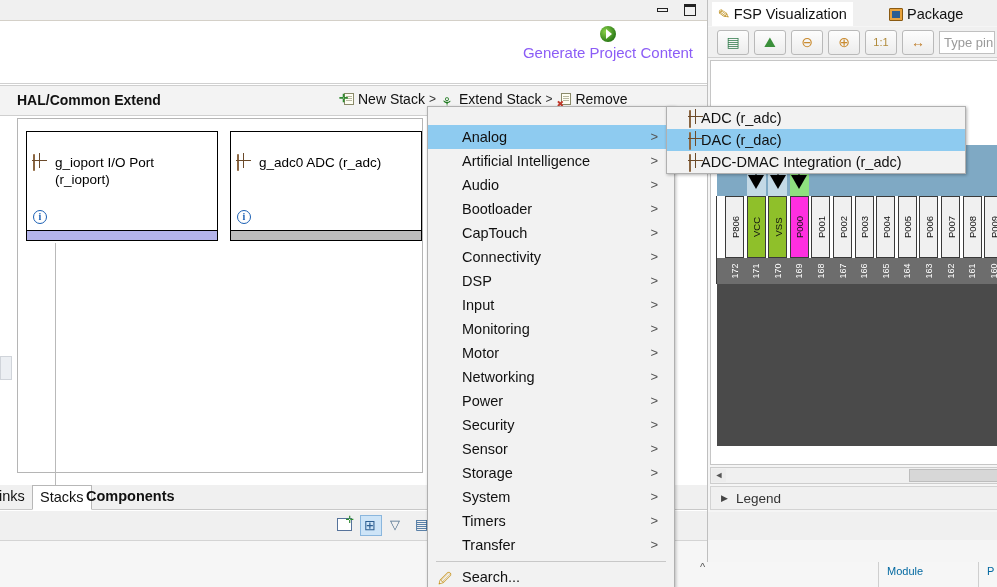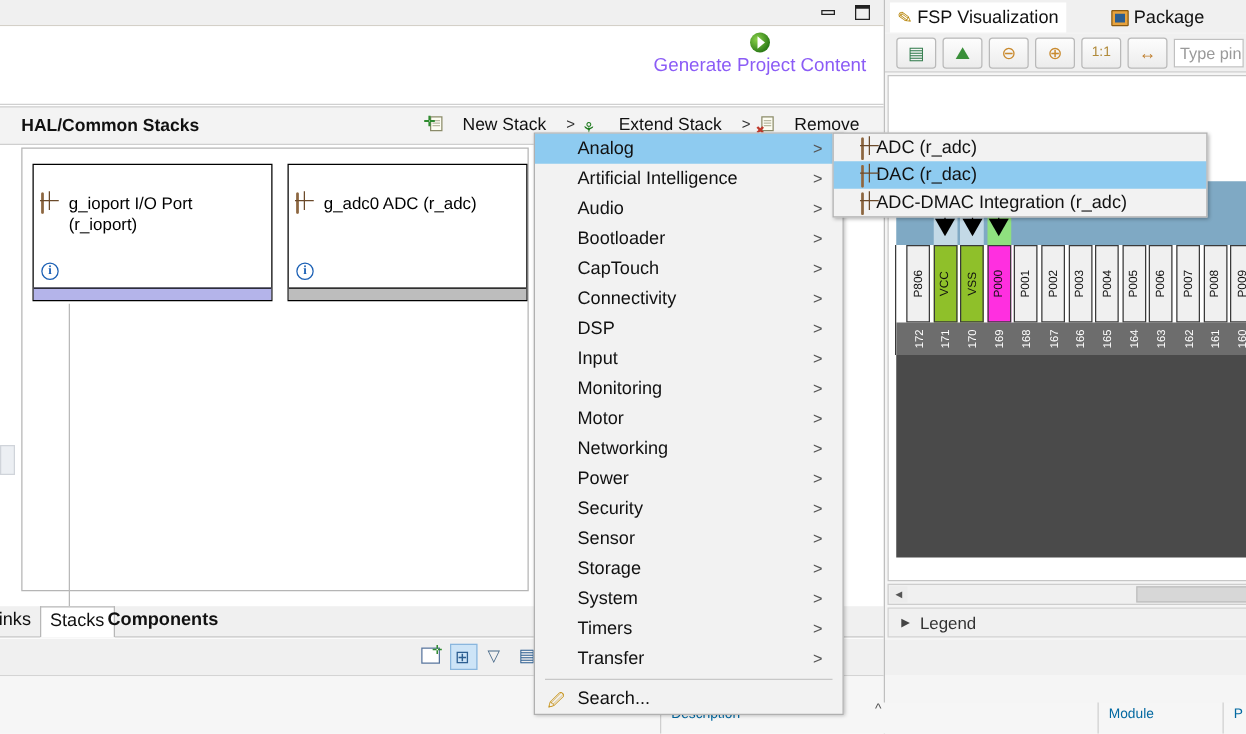--- a/index.html
+++ b/index.html
@@ -58,21 +58,21 @@
   }
   #stacks-title {
     position: absolute; left: 17px; top: 6px;
     font-size: 14px; font-weight: bold; color: #111;
   }
   #stacks-actions {
     position: absolute; left: 340px; top: 5px;
     display: flex; align-items: center; gap: 5px;
     font-size: 14px; color: #111; white-space: nowrap;
   }
-  .act { display: flex; align-items: center; gap: 16px; cursor: pointer; text-align: center; }
+  .act { display: flex; align-items: center; gap: 4px; cursor: pointer; text-align: center; }
   .act-lbl { font-size: 14px; }
   .act-caret { font-size: 12px; color: #333; }
   .mini-ico { width: 14px; height: 14px; position: relative; display:inline-block; }
   .mini-doc {
     width: 10px; height: 12px; background: #fdfdf2; border: 1px solid #8a8a6a;
     position: absolute; right: 0; top: 1px;
   }
   .mini-doc::after{ content:""; position:absolute; left:1px; top:2px; width:6px; height:1px;
     box-shadow: 0 0 0 0 #aaa, 0 2px 0 0 #b8b8a0, 0 4px 0 0 #b8b8a0; background:#b8b8a0;}
   .plus-green {
@@ -325,21 +325,21 @@
   #ctx-menu {
     position: absolute; left: 427px; top: 106px; width: 248px;
     background: #f2f2f2; border: 1px solid #b0b0b0;
     box-shadow: 1px 1px 3px rgba(0,0,0,0.25);
     z-index: 50; padding: 0;
   }
   .mi {
     position: relative; height: 24px; display: flex; align-items: center;
     padding-left: 34px; font-size: 14.5px; color: #111; cursor: pointer;
   }
-  .mi.sel { background: #8ecbf0; }
+  .mi.sel { background: #8ecbf0; margin-top: 18px; }
   .mi .caret {
     position: absolute; right: 16px; top: 4px;
     font-size: 13px; color: #555;
   }
   #ctx-sep {
     height: 1px; background: #c8c8c8; margin: 4px 8px 3px 8px;
   }
   .search-ico {
     position: absolute; left: 10px; top: 4px; width: 16px; height: 16px;
   }
@@ -383,21 +383,21 @@
     </div>
 
     <div id="gen-bar">
       <div id="gen-wrap">
         <div id="gen-icon"></div>
         <div id="gen-link">Generate Project Content</div>
       </div>
     </div>
 
     <div id="stacks-header">
-      <div id="stacks-title">HAL/Common Stacks</div>
+      <div id="stacks-title">HAL/Common Extend</div>
       <div id="stacks-actions">
         <div class="act">
           <span class="mini-ico">
               <span class="mini-doc"></span>
               <span class="plus-green"></span>
             </span>
           <span class="act-lbl">New Stack</span>
           <span class="act-caret">&gt;</span>
         </div>
         <div class="act">

